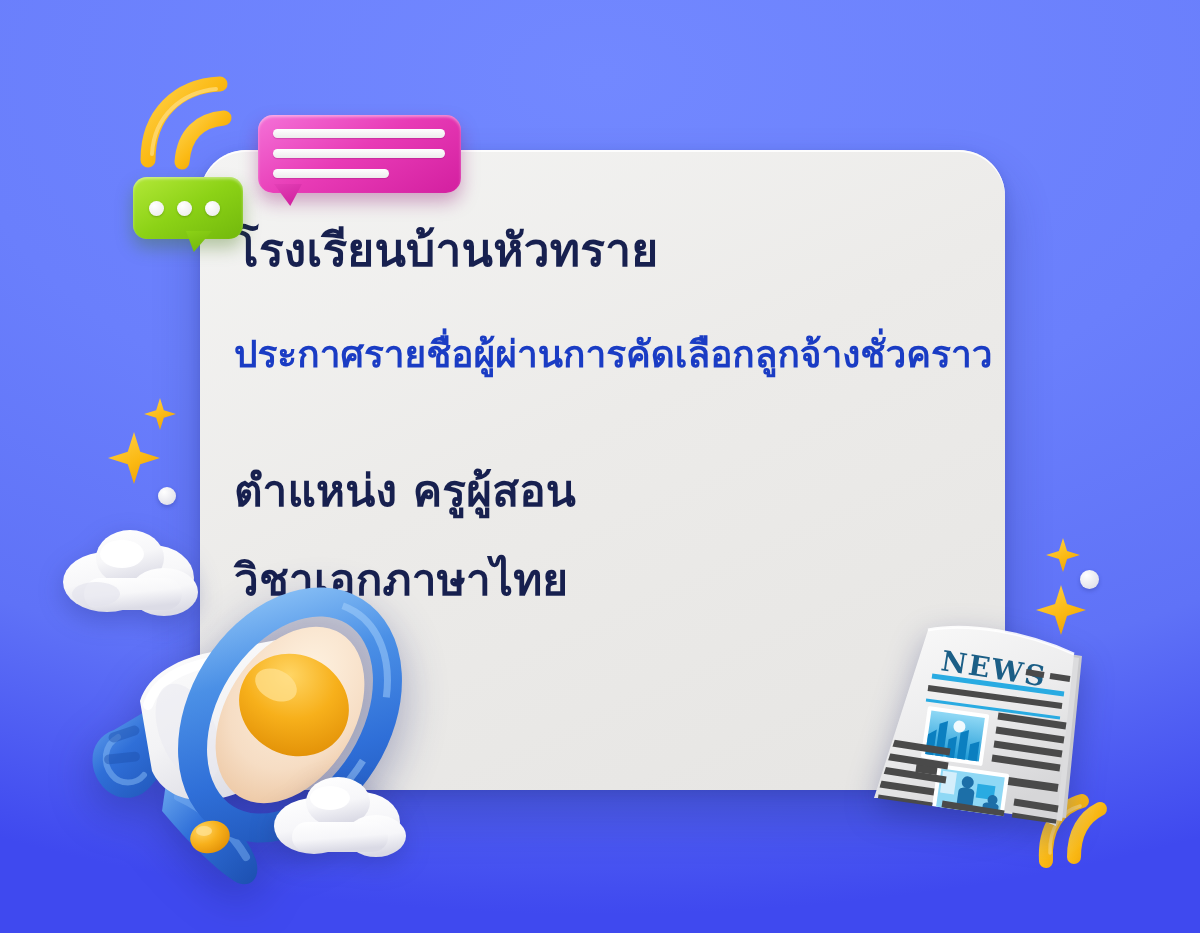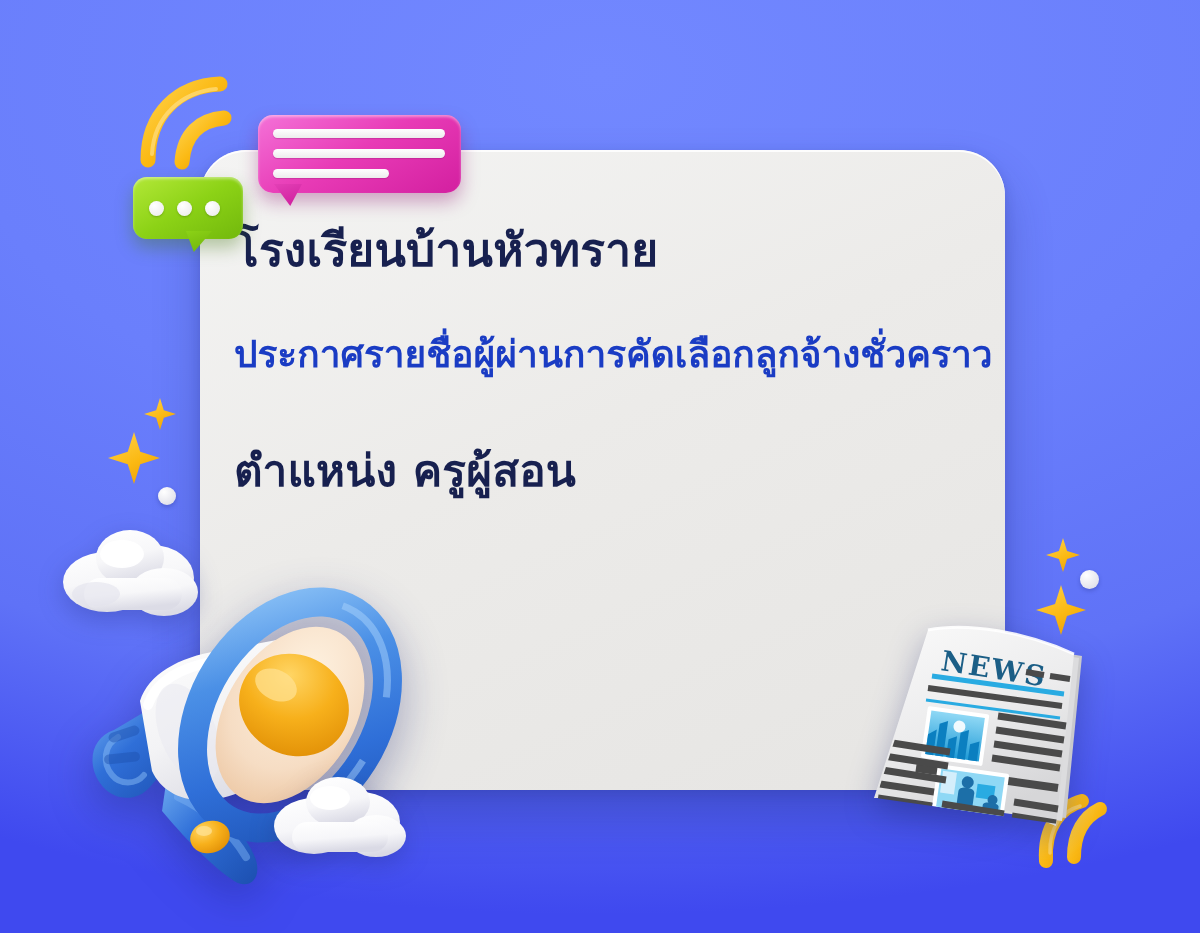--- a/index.html
+++ b/index.html
@@ -41,21 +41,21 @@
 
   .line {
     width:100%;
     text-align:left;
     font-family:"DejaVu Sans","Liberation Sans",sans-serif;
     font-weight:700;
     line-height:1.26;
     white-space:nowrap;
   }
   .l1 { font-size:46px; color:#17204f; letter-spacing:.2px; margin-bottom:52px; }
-  .l2 { font-size:37px; color:#1a3cc4; letter-spacing:0;   margin-bottom:64px; }
+  .l2 { font-size:37px; color:#1a3cc4; letter-spacing:0;   margin-bottom:84px; }
   .l3 { font-size:44px; color:#17204f; letter-spacing:.2px; margin-bottom:34px; }
   .l4 { font-size:44px; color:#17204f; letter-spacing:.2px; }
 
   
   .bubble-pink {
     position:absolute; left:258px; top:115px;
     width:203px; height:78px;
     background:linear-gradient(150deg,#f472d8 0%,#e83bb6 48%,#d31fa0 100%);
     border-radius:15px;
     box-shadow:0 9px 18px rgba(140,20,110,.36), inset 0 2px 3px rgba(255,255,255,.45);
@@ -200,20 +200,21 @@
     <span class="bar b1"></span>
     <span class="bar b2"></span>
     <span class="bar b3"></span>
   </div>
 
   <div class="card">
     <div class="card-inner">
       <div class="line l1" style="color: rgb(23, 32, 79);">โรงเรียนบ้านหัวทราย</div>
       <div class="line l2" style="color: rgb(26, 60, 196);">ประกาศรายชื่อผู้ผ่านการคัดเลือกลูกจ้างชั่วคราว</div>
       <div class="line l3" style="color: rgb(23, 32, 79);">ตำแหน่ง ครูผู้สอน</div>
+      <div class="line l4" style="color: rgb(23, 32, 79);">วิชาเอกภาษาไทย</div>
     </div>
   </div>
 
   <div class="spark sp1"></div>
   <div class="spark sp2"></div>
   <div class="minidot md1"></div>
 
   <div class="spark sp3"></div>
   <div class="spark sp4"></div>
   <div class="minidot md2"></div>

